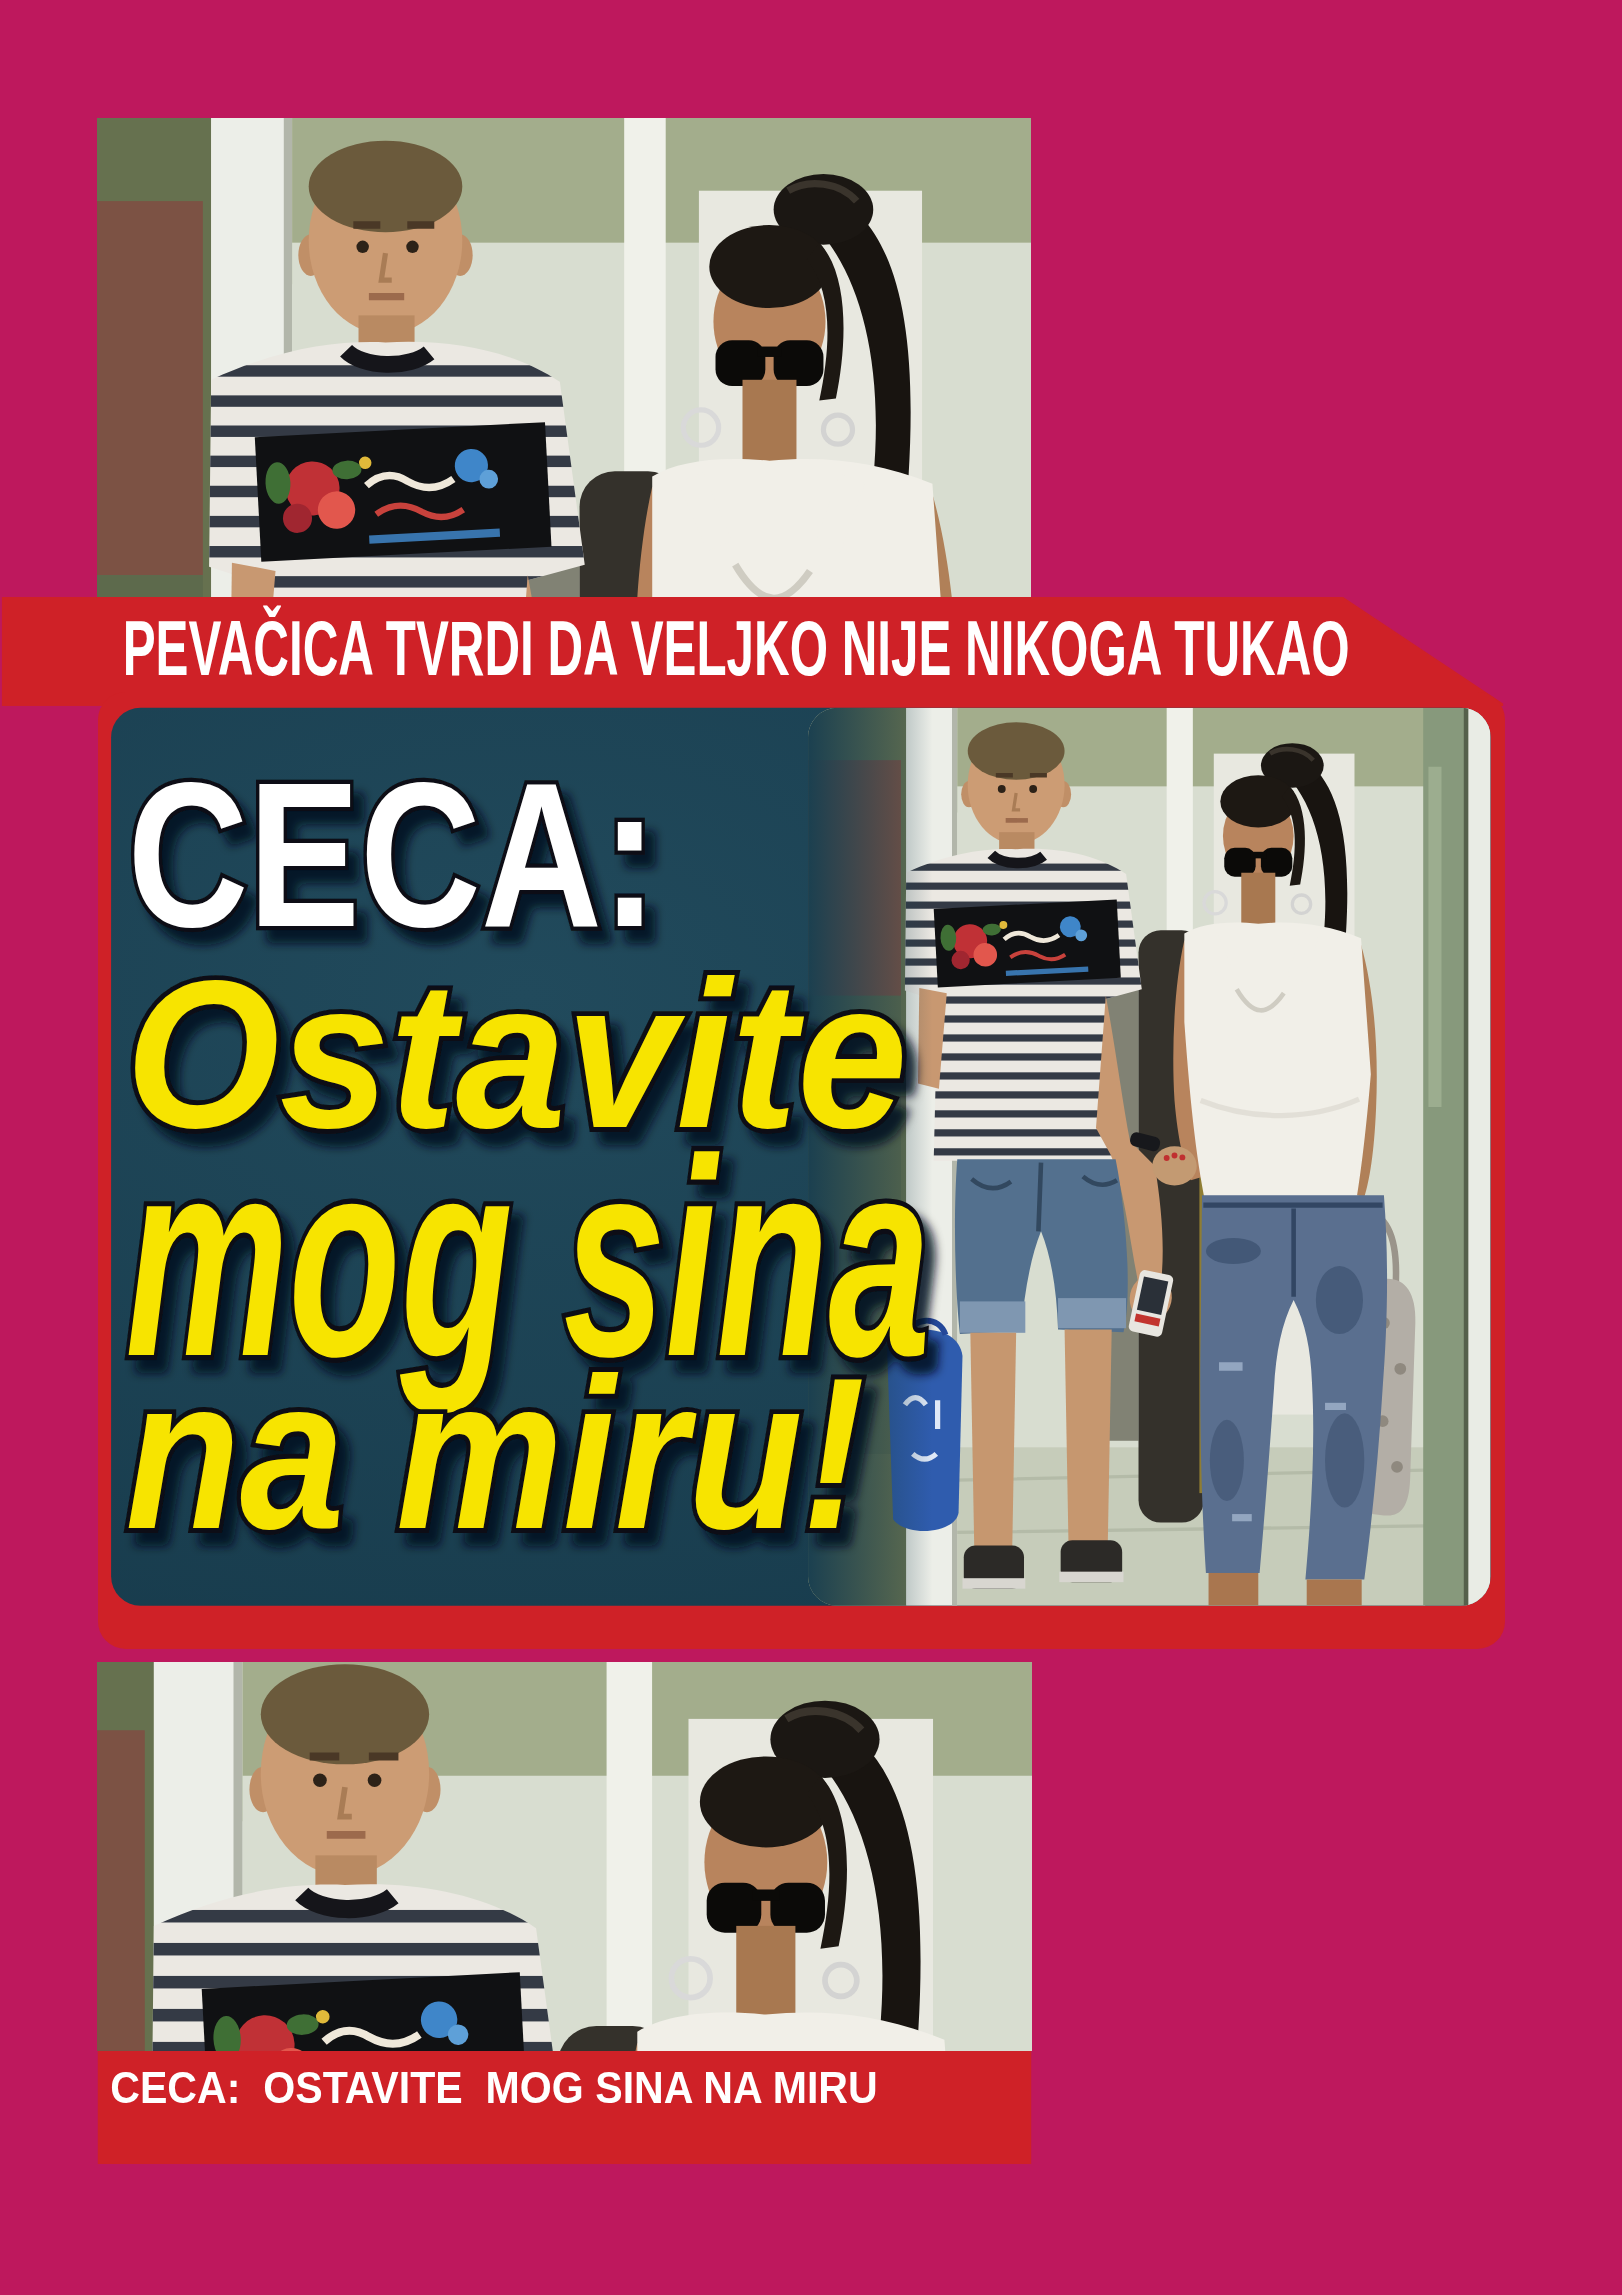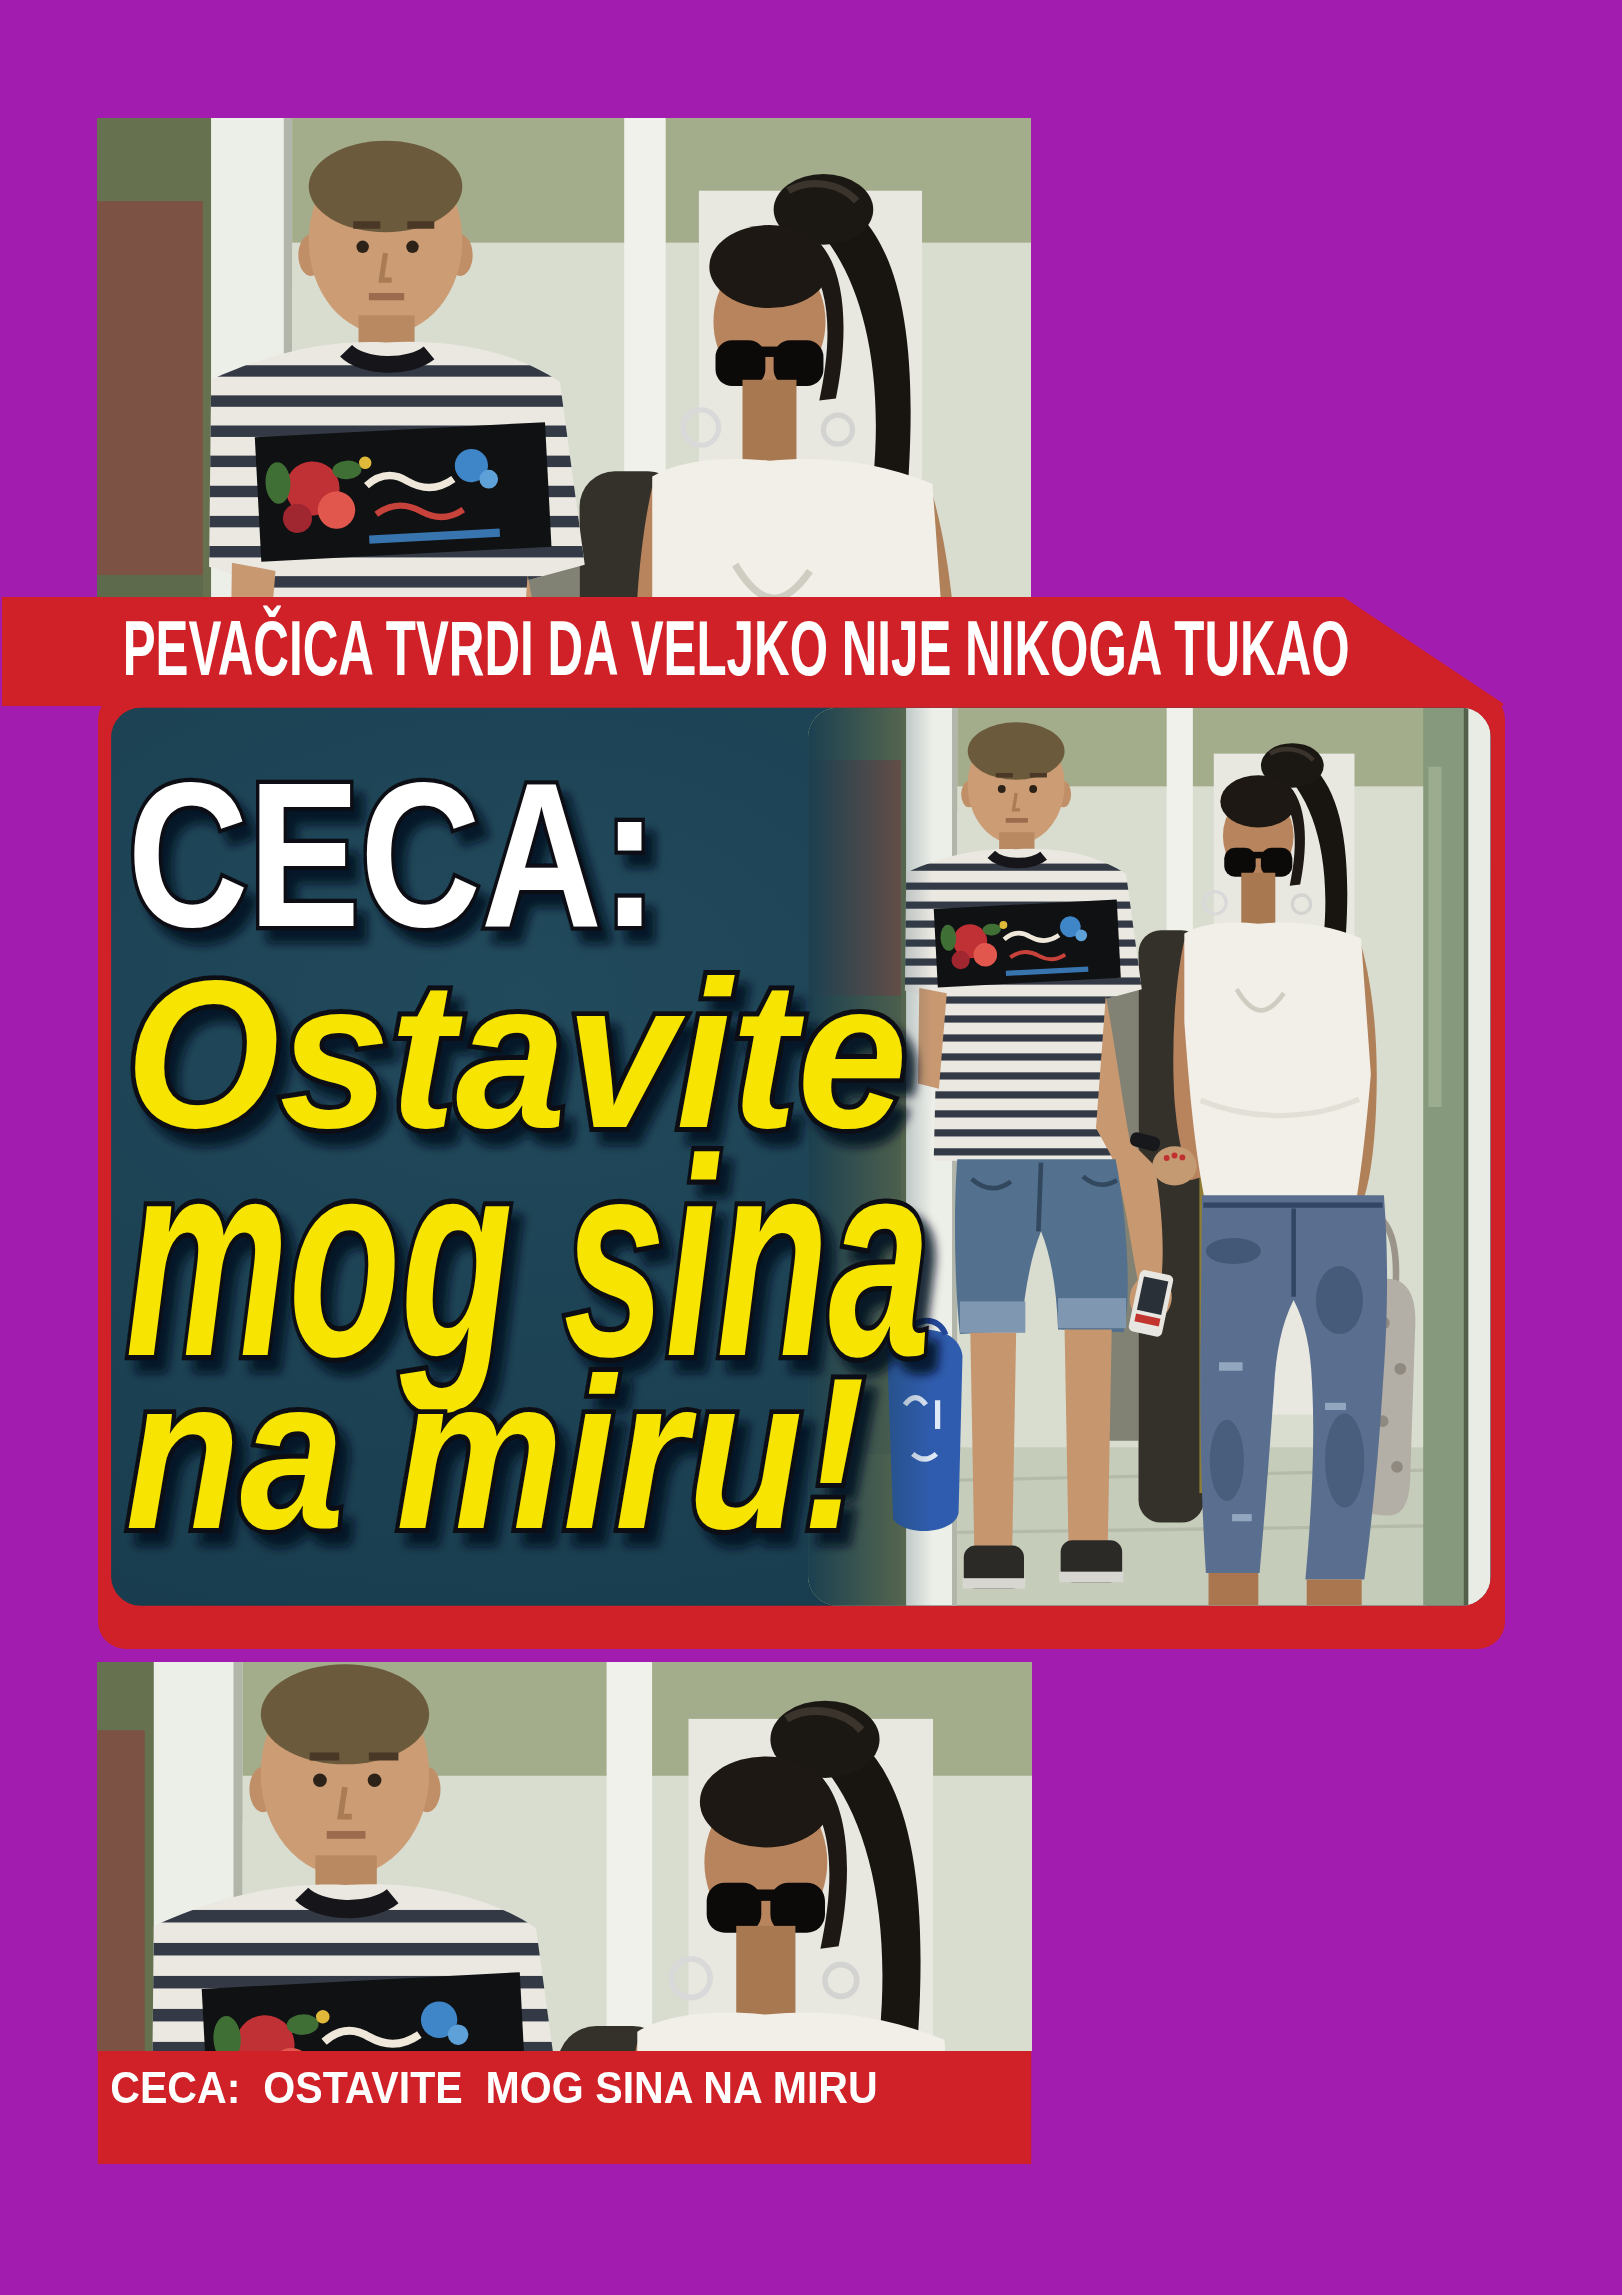--- a/index.html
+++ b/index.html
@@ -1,16 +1,16 @@
 <!DOCTYPE html>
 <html style="font-size:10.5px"><head>
 <meta charset="utf-8">
 <style>
   html,body{margin:0;padding:0;background:#888;}
-  .page{position:relative;width:1623px;height:2295px;background:#a21caf;overflow:hidden;
+  .page{position:relative;width:1623px;height:2295px;background:#be185d;overflow:hidden;
         font-family:"Liberation Sans",sans-serif;}
   .abs{position:absolute;}
   svg text{font-family:"Liberation Sans","DejaVu Sans",sans-serif;}
   .photo-frame{position:absolute;overflow:hidden;background:#c8cfc0;}
   .photo-frame svg{display:block;width:100%;height:100%;}
 </style>
 </head>
 <body>
 
 <div class="page">

